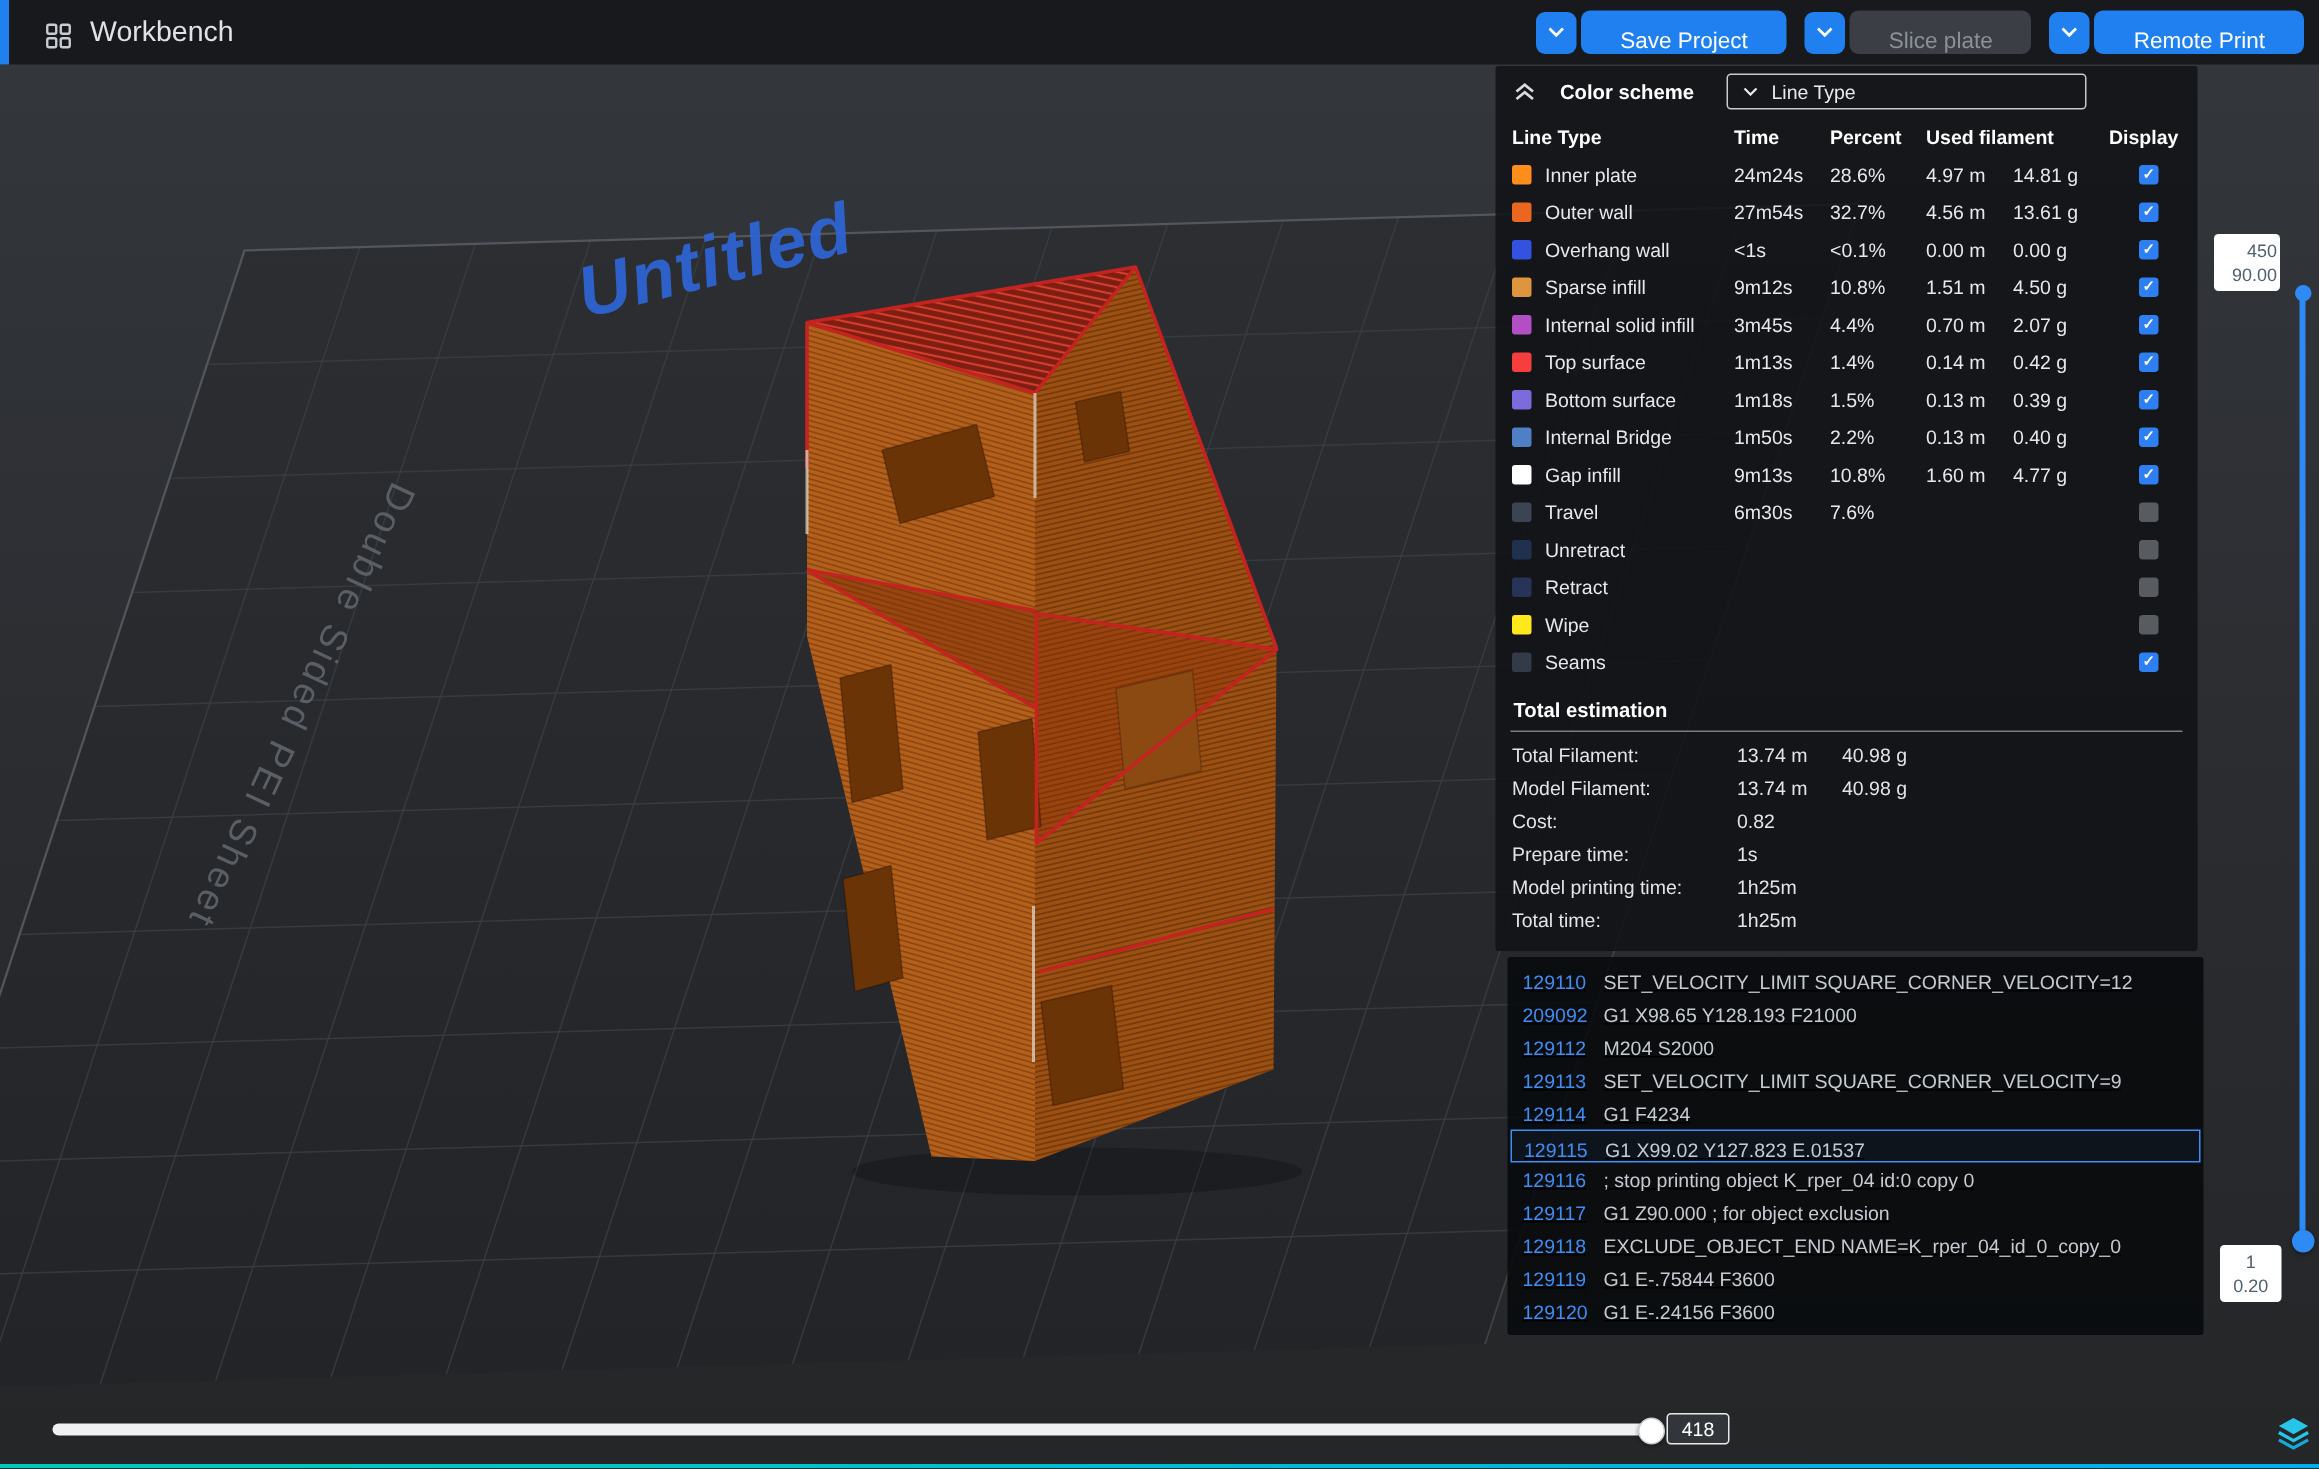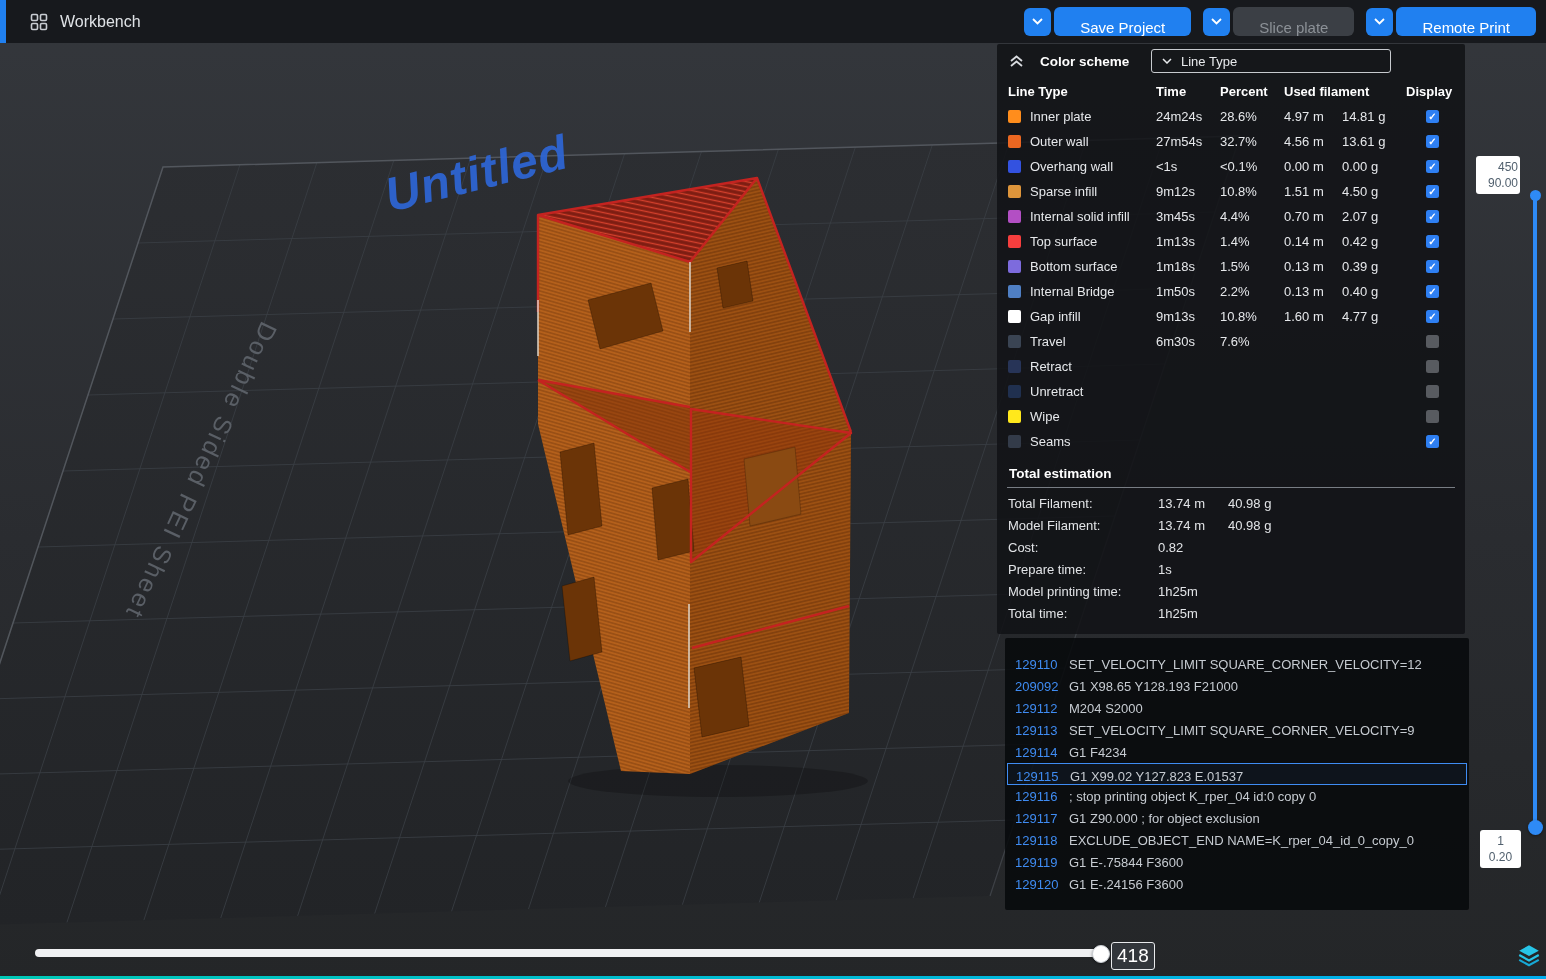--- a/index.html
+++ b/index.html
@@ -3,21 +3,21 @@
 <meta charset="utf-8">
 <style>
   html,body{margin:0;padding:0;background:#1a1c1f;}
   .app{position:relative;width:1546px;height:979px;overflow:hidden;
        background:linear-gradient(180deg,#34373C,#2A2C30 55%,#242628);
        font-family:"Liberation Sans",sans-serif;user-select:none;}
 
   
   .topbar{position:absolute;top:0;left:0;width:100%;height:43px;background:#17191D;z-index:30;display:flex;align-items:center;}
   .topbar-accent{position:absolute;left:0;top:0;width:6px;height:43px;background:#2080F0;}
-  .tb-left{display:flex;align-items:flex-end;gap:12px;margin-left:30px;color:#DFE2E6;font-size:16px;}
+  .tb-left{display:flex;align-items:flex-end;gap:12px;margin-left:30px;color:#DFE2E6;font-size:19px;}
   .tb-right{margin-left:auto;margin-right:10px;display:flex;gap:12px;align-items:center;}
   .btn-group{display:flex;gap:3px;align-items:center;}
   .chev-btn{width:27px;height:28px;border:none;border-radius:6px;background:#2080F0;display:flex;align-items:center;justify-content:center;cursor:pointer;padding:0;}
   .btn{height:29px;border:none;border-radius:6px;padding:12px 26px;font-size:15px;font-family:inherit;cursor:pointer;}
   .btn.blue{background:#2080F0;color:#fff;}
   .btn.gray{background:#3B3F45;color:#8C9197;}
 
   
   .scene{position:absolute;left:0;top:0;z-index:0;}
 
@@ -29,40 +29,40 @@
   .lt-header{display:grid;grid-template-columns:148px 64px 64px 122px 1fr;padding-left:11px;font-weight:bold;font-size:13px;color:#FFF;height:26px;align-items:center;}
   .lt-row{display:grid;grid-template-columns:22px 126px 64px 64px 58px 72px 1fr;align-items:center;height:25px;padding-left:11px;font-size:13px;color:#E6E8EB;}
   .swatch{width:13px;height:13px;border-radius:2px;display:inline-block;}
   .cb{width:13px;height:13px;border-radius:2.5px;background:#9BA0A7;opacity:.5;justify-self:center;margin-right:14px;cursor:pointer;}
   .cb.on{background:#2E7FF2;opacity:1;color:#FFF;font-size:10px;line-height:13px;text-align:center;font-weight:bold;}
   .te-title{font-weight:bold;font-size:13.5px;color:#FFF;padding:12px 12px 6px 12px;}
   .te-divider{border-top:1px solid #787D84;margin:0 10px 4px 10px;}
   .te-row{display:grid;grid-template-columns:150px 70px 1fr;padding-left:11px;height:22px;align-items:center;font-size:13px;color:#E2E4E7;}
 
   
-  .gcode{position:absolute;left:1005px;top:638px;width:460px;background:rgba(7,9,11,0.87);z-index:20;padding:15px 2px;border-radius:2px;}
+  .gcode{position:absolute;left:1005px;top:638px;width:460px;background:rgba(7,9,11,0.87);z-index:20;padding:5px 2px;border-radius:2px;text-decoration:underline;}
   .gl{display:flex;height:22px;align-items:center;padding:0 4px 0 8px;font-size:13px;box-sizing:border-box;cursor:pointer;}
   .gnum{width:54px;color:#3F8CF3;flex:none;}
   .gtxt{color:#C6CBD1;white-space:nowrap;overflow:hidden;}
   .gl.hl{border:1px solid #3F8CF3;background:rgba(63,140,243,0.06);align-items:flex-end;}
 
   
   .v-info{position:absolute;width:40px;background:#FFF;border-radius:3px;padding:3px 2px;text-align:center;font-size:12px;color:#51606E;line-height:1.35;z-index:25;}
   .v-info.top{left:1476px;top:156px;text-align:right;}
   .v-info.bottom{left:1480px;top:830px;width:37px;}
   .v-track{position:absolute;left:1533px;top:195px;width:4px;height:632px;background:#2E8AF5;border-radius:2px;z-index:25;cursor:pointer;}
   .v-handle{position:absolute;background:#2E8AF5;border-radius:50%;z-index:26;cursor:grab;}
   .v-handle.top{left:1530px;top:190px;width:11px;height:11px;}
   .v-handle.bottom{left:1528px;top:820px;width:15px;height:15px;box-shadow:0 1px 3px rgba(0,0,0,.4);}
 
   
   .h-slider{position:absolute;left:35px;top:944px;height:18px;z-index:25;}
   .h-track{position:absolute;left:0;top:5px;width:1066px;height:8px;background:#F0F1F3;border-radius:4px;cursor:pointer;}
   .h-handle{position:absolute;left:1057px;top:1px;width:16px;height:16px;background:#FFF;border:1px solid #C9CDD2;border-radius:50%;box-shadow:0 1px 3px rgba(0,0,0,.4);cursor:grab;}
-  .h-badge{position:absolute;left:1076px;top:-2px;min-width:30px;padding:2px 5px;background:#32363B;border:1px solid #E8EAEC;border-radius:3px;color:#FFF;font-size:19px;text-align:center;}
+  .h-badge{position:absolute;left:1076px;top:-2px;min-width:30px;padding:2px 5px;background:#32363B;border:1px solid #E8EAEC;border-radius:3px;color:#FFF;font-size:13px;text-align:center;}
 
   .layers-ind{position:absolute;left:1516px;top:942px;z-index:25;cursor:pointer;}
   .bottom-bar{position:absolute;left:0;bottom:0;width:100%;height:3px;background:linear-gradient(90deg,#00C9B7,#00AEEF);z-index:30;}
 </style>
 </head>
 <body>
 
 <div class="app">
 
   <div>
@@ -285,31 +285,31 @@
         <div class="lt-row">
           <span class="swatch" style="background: rgb(58, 68, 83);"></span>
           <span>Travel</span>
           <span>6m30s</span>
           <span>7.6%</span>
           <span></span>
           <span></span>
           <span class="cb"></span>
         </div>
         <div class="lt-row">
+          <span class="swatch" style="background: rgb(32, 48, 79);"></span>
+          <span>Unretract</span>
+          <span></span>
+          <span></span>
+          <span></span>
+          <span></span>
+          <span class="cb"></span>
+        </div>
+        <div class="lt-row">
           <span class="swatch" style="background: rgb(39, 52, 87);"></span>
           <span>Retract</span>
-          <span></span>
-          <span></span>
-          <span></span>
-          <span></span>
-          <span class="cb"></span>
-        </div>
-        <div class="lt-row">
-          <span class="swatch" style="background: rgb(32, 48, 79);"></span>
-          <span>Unretract</span>
           <span></span>
           <span></span>
           <span></span>
           <span></span>
           <span class="cb"></span>
         </div>
         <div class="lt-row">
           <span class="swatch" style="background: rgb(255, 232, 28);"></span>
           <span>Wipe</span>
           <span></span>

